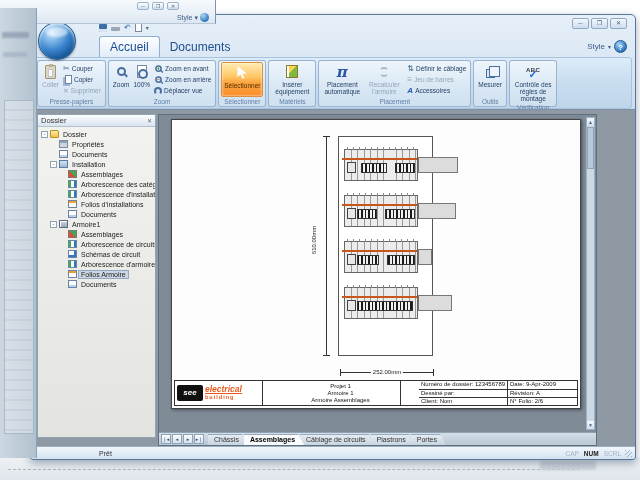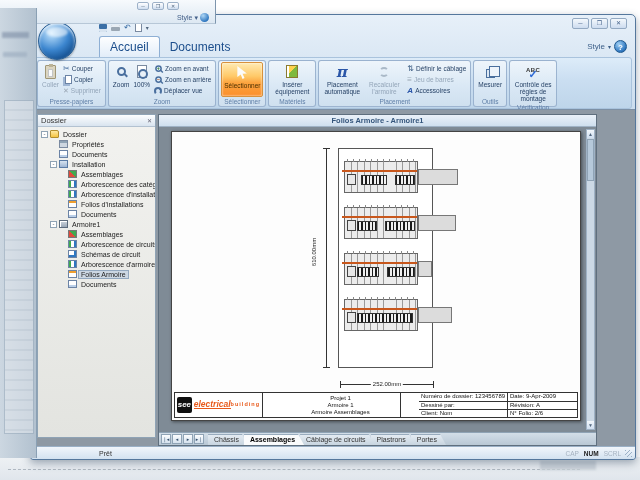--- a/index.html
+++ b/index.html
@@ -164,21 +164,21 @@
   .hdim::before,.hdim::after{content:"";position:absolute;top:-3px;width:1px;height:7px;background:#333;}
   .hdim::before{left:0;} .hdim::after{right:0;}
   .hdim-label{position:absolute;left:50%;top:-3px;transform:translateX(-50%);background:#fdfdfd;
     padding:0 2px;font-size:6px;color:#222;white-space:nowrap;}
 
   
   .titleblock{position:absolute;left:2px;bottom:2px;width:404px;height:26px;border:1px solid #333;display:flex;background:#fff;gap:18px;}
   .tb-logo{width:88px;flex:none;border-right:1px solid #333;display:flex;align-items:center;padding:2px;gap:2px;}
   .tb-logo .black{width:26px;height:16px;background:#101010;border-radius:2px;color:#fff;
     font-size:8px;font-weight:bold;font-style:italic;text-align:center;line-height:15px;}
-  .tb-logo .wordmark{display:flex;flex-direction:row;line-height:7px;}
+  .tb-logo .wordmark{display:flex;flex-direction:column;line-height:7px;}
   .tb-logo .electrical{color:#e8591a;font-weight:bold;font-style:italic;font-size:8.5px;border-bottom:1px solid #e8591a;}
   .tb-logo .building{color:#e8591a;font-size:5.5px;font-weight:bold;letter-spacing:1px;}
   .tb-center{flex:1;border-right:1px solid #333;display:flex;flex-direction:column;justify-content:center;
     text-align:center;font-size:6px;line-height:7px;color:#111;}
   .tb-table{width:158px;flex:none;display:grid;grid-template-columns:88px 1fr;grid-template-rows:1fr 1fr 1fr;}
   .tb-table .cell{border-left:1px solid #333;border-top:1px solid #333;font-size:6px;line-height:7px;
     padding-left:2px;white-space:nowrap;overflow:hidden;color:#111;}
   .tb-table .cell.r0{border-top:none;} .tb-table .cell.c0{border-left:none;}
 
   
@@ -458,21 +458,20 @@
           </div>
           <div class="trow" style="padding-left: 21px;">
             <span class="exp-spacer"></span>
             <span class="ti ti-documents"></span>
             <span class="tlabel">Documents</span>
           </div>
         </div>
     </div>
 
     <div class="doccol">
-      <div class="doc-caption">Folios Armoire - Armoire1</div>
       <div class="drawwrap">
         <div class="page">
           <div class="vdim"></div>
           <div class="vdim-label">610.00mm</div>
           <div class="cabinet"></div>
           <div class="hdim">
             <span class="hdim-label">252.00mm</span>
           </div>
 
           <div class="titleblock">

